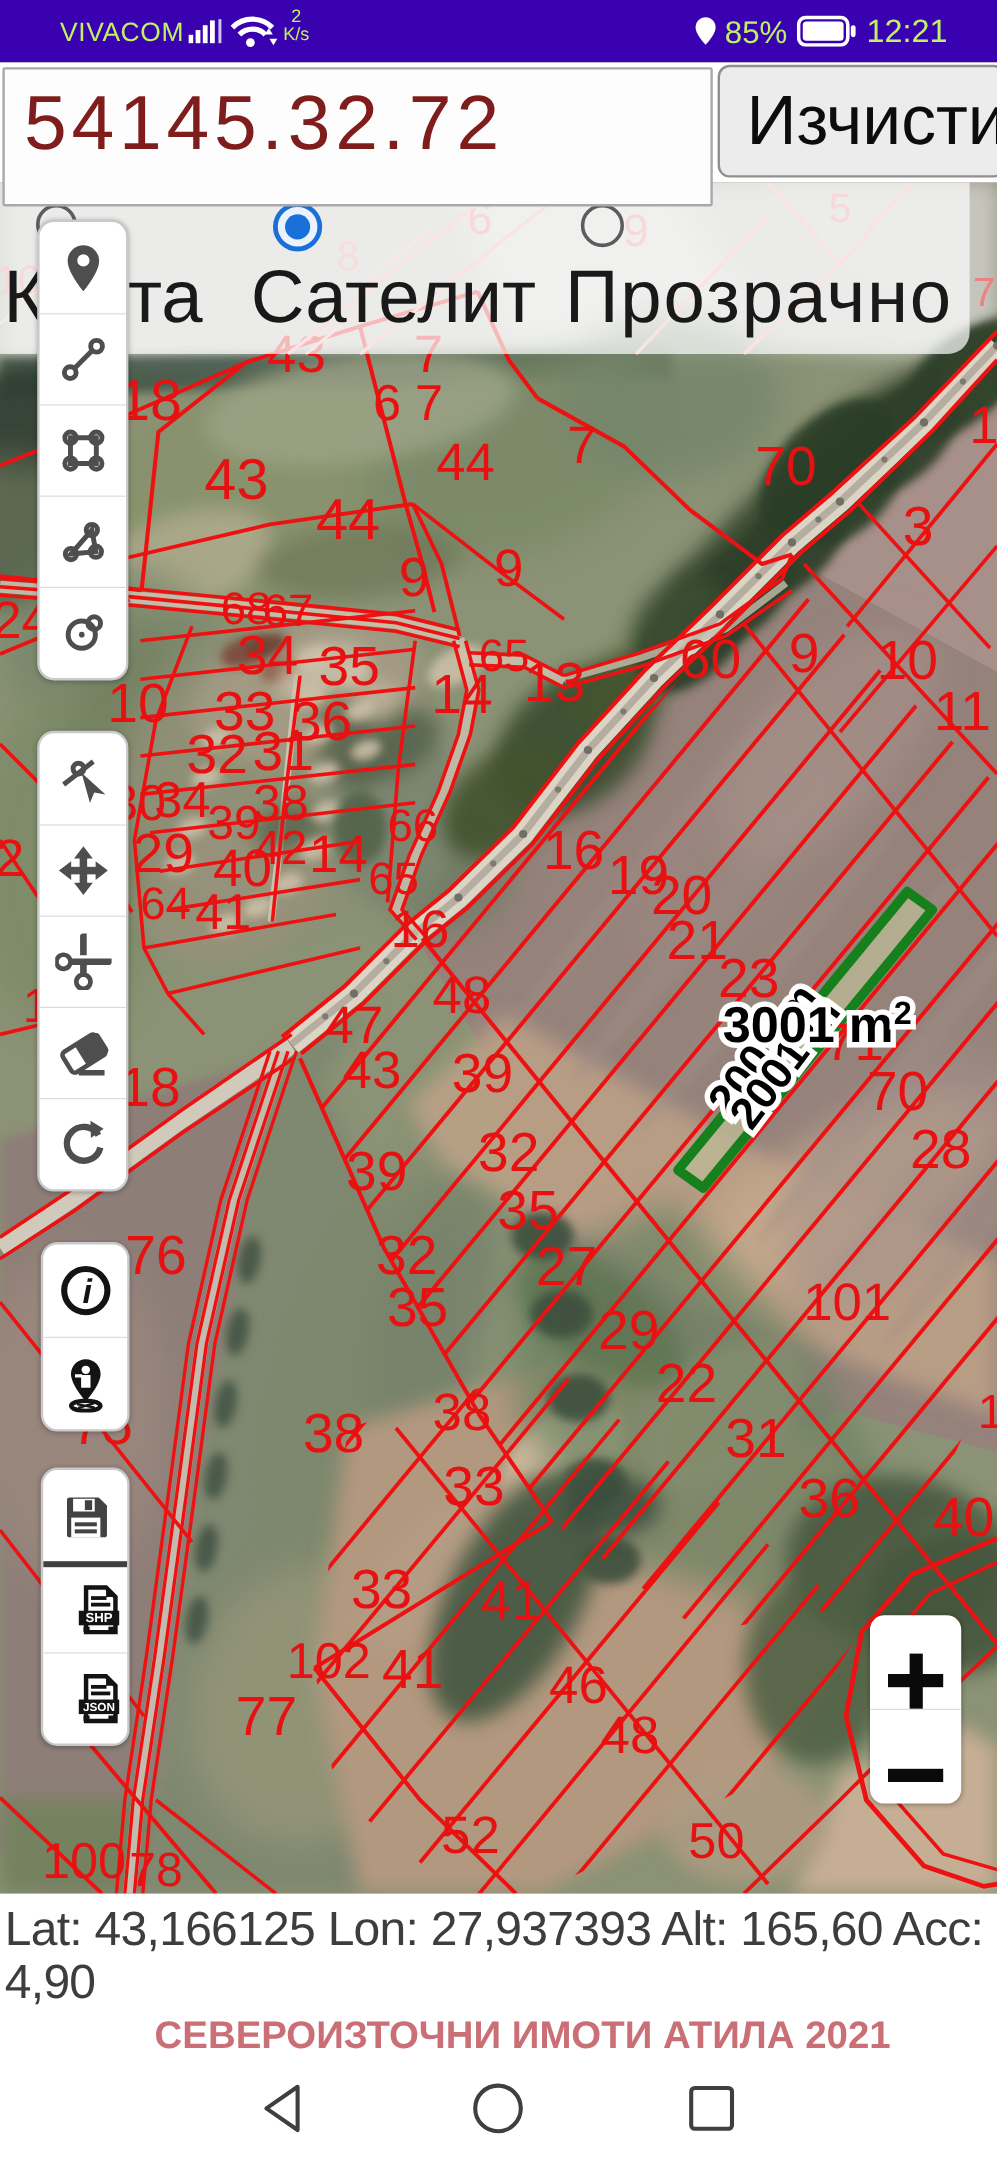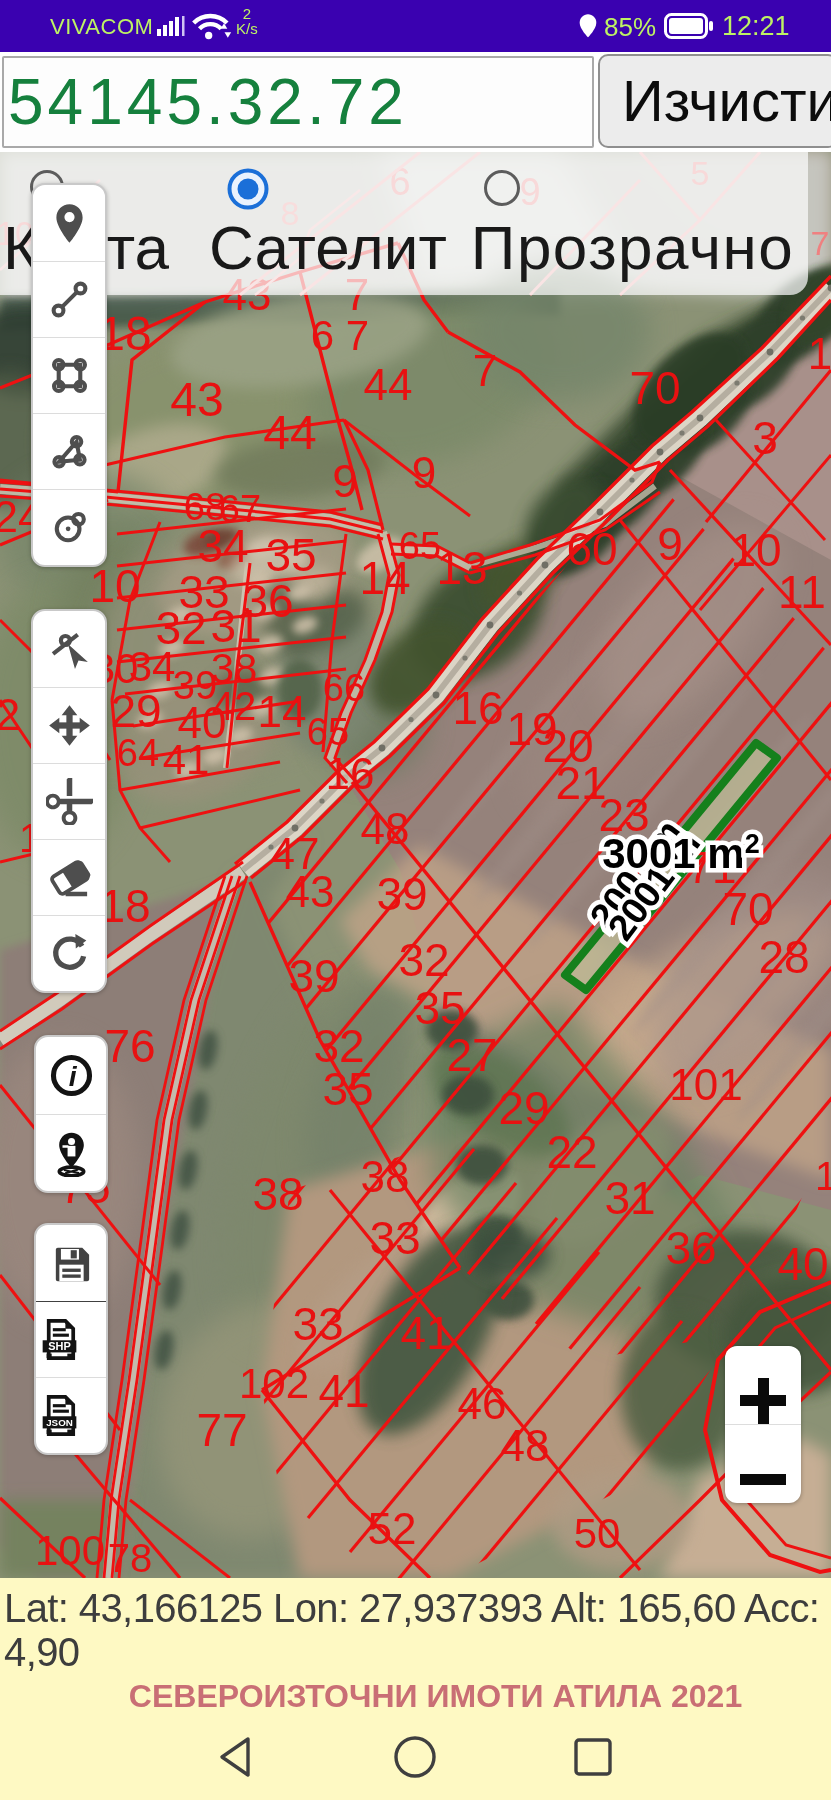--- a/index.html
+++ b/index.html
@@ -494,33 +494,33 @@
       <div style="height:76px;display:flex;align-items:center;justify-content:center">
         <svg width="47" height="47" viewBox="0 0 24 24">
           <path d="M4 4 h13.5 L21 7.5 V20 c0 0.55-0.45 1-1 1 H5 c-0.55 0-1-0.45-1-1 V5 c0-0.55 0.45-1 1-1 z" fill="#424242"></path>
           <rect x="6.6" y="4.6" width="9.2" height="5.4" fill="#fff"></rect>
           <rect x="11.6" y="5.2" width="3.1" height="4.2" fill="#424242"></rect>
           <rect x="5.8" y="12.6" width="12.4" height="8.4" fill="#fff"></rect>
           <rect x="7.3" y="14.6" width="9.4" height="1.7" fill="#424242"></rect>
           <rect x="7.3" y="17.6" width="9.4" height="1.7" fill="#424242"></rect>
         </svg>
       </div>
-      <div style="height:76px;border-top:1px solid #404040;display:flex;align-items:center;justify-content:flex-start">
+      <div style="height:76px;border-top:5px solid #404040;display:flex;align-items:center;justify-content:flex-end">
         <svg width="47" height="47" viewBox="0 0 24 24">
           <path d="M6.5 2.5 h8.5 l4 4 V21.5 h-12.5 z" fill="#fff" stroke="#131313" stroke-width="1.9"></path>
           <path d="M15 2.5 l4 4 h-4 z" fill="#131313"></path>
           <rect x="8.6" y="6.2" width="6.6" height="1.6" fill="#131313"></rect>
           <rect x="8.6" y="9.0" width="8.2" height="1.6" fill="#131313"></rect>
           <rect x="3.4" y="12.4" width="17.2" height="6.2" fill="#131313"></rect>
           <text x="12" y="17.3" font-size="5.6" font-weight="bold" fill="#fff" text-anchor="middle" font-family="Liberation Sans, sans-serif">SHP</text>
           <rect x="5.4" y="19.2" width="2.6" height="2.3" fill="#131313"></rect>
           <rect x="16.0" y="19.2" width="2.6" height="2.3" fill="#131313"></rect>
         </svg>
       </div>
-      <div style="height:76px;border-top:1px solid #dcdcdc;display:flex;align-items:center;justify-content:flex-start">
+      <div style="height:76px;border-top:1px solid #dcdcdc;display:flex;align-items:center;justify-content:flex-end">
         <svg width="47" height="47" viewBox="0 0 24 24">
           <path d="M6.5 2.5 h8.5 l4 4 V21.5 h-12.5 z" fill="#fff" stroke="#131313" stroke-width="1.9"></path>
           <path d="M15 2.5 l4 4 h-4 z" fill="#131313"></path>
           <rect x="8.6" y="6.2" width="6.6" height="1.6" fill="#131313"></rect>
           <rect x="8.6" y="9.0" width="8.2" height="1.6" fill="#131313"></rect>
           <rect x="3.4" y="12.4" width="17.2" height="6.2" fill="#131313"></rect>
           <text x="12" y="17.3" font-size="5.0" font-weight="bold" fill="#fff" text-anchor="middle" font-family="Liberation Sans, sans-serif">JSON</text>
           <rect x="5.4" y="19.2" width="2.6" height="2.3" fill="#131313"></rect>
           <rect x="16.0" y="19.2" width="2.6" height="2.3" fill="#131313"></rect>
         </svg>
@@ -557,27 +557,27 @@
  <div style="position:absolute;left:604px;top:12px;font-size:26px">85%</div>
  <svg width="50" height="26" viewBox="0 0 50 26" style="position:absolute;left:664px;top:13px">
    <rect x="1.5" y="1.5" width="41" height="23" rx="6" fill="none" stroke="#fff" stroke-width="3"></rect>
    <rect x="5" y="5" width="34" height="16" rx="3" fill="#fff"></rect>
    <rect x="45" y="8" width="4" height="10" rx="2" fill="#fff"></rect>
  </svg>
  <div style="position:absolute;left:722px;top:11px;font-size:27px">12:21</div>
 </div>
 
 <div style="position:absolute;left:0;top:52px;width:831px;height:100px;background:#fff">
- <div style="position:absolute;left:2px;top:4px;width:592px;height:92px;background:#fdfdfd;border:2px solid #a9a9a9;border-radius:2px;
-      font-size:64px;color:#15803d;line-height:88px;letter-spacing:4px;padding-left:4px;white-space:nowrap;overflow:hidden">54145.32.72</div>
+ <div style="position:absolute;left:2px;top:4px;width:592px;height:116px;background:#fdfdfd;border:2px solid #a9a9a9;border-radius:2px;
+      font-size:64px;color:#7f1d1d;line-height:88px;letter-spacing:4px;padding-left:16px;white-space:nowrap;overflow:hidden">54145.32.72</div>
  <div style="position:absolute;left:598px;top:2px;width:240px;height:94px;background:#ececec;border:2px solid #8f8f8f;border-radius:10px;
       font-size:58px;color:#0c0c0c;line-height:90px;padding-left:22px;white-space:nowrap;overflow:hidden">Изчисти</div>
 </div>
 
-<div style="position:absolute;left:0;top:1578px;width:831px;height:222px;background:#fef9c3">
+<div style="position:absolute;left:0;top:1578px;width:831px;height:222px;background:#ffffff">
  <div style="position:absolute;left:4px;top:8px;width:830px;font-size:40px;color:#3d3d3d;line-height:44px;letter-spacing:-0.6px">Lat: 43,166125 Lon: 27,937393 Alt: 165,60 Acc: 4,90</div>
  <div style="position:absolute;left:20px;top:100px;width:831px;text-align:center;font-size:32px;font-weight:bold;color:#c96f75">СЕВЕРОИЗТОЧНИ ИМОТИ АТИЛА 2021</div>
  <svg width="831" height="60" style="position:absolute;left:0;top:150px">
    <path d="M248 11 L222 29 L248 47 Z" fill="none" stroke="#3f3f3f" stroke-width="3.4" stroke-linejoin="round"></path>
    <circle cx="415" cy="29" r="19" fill="none" stroke="#3f3f3f" stroke-width="3.4"></circle>
    <rect x="576" y="12" width="34" height="34" rx="3" fill="none" stroke="#3f3f3f" stroke-width="3.4"></rect>
  </svg>
 </div>
 </div>
 </body></html>

